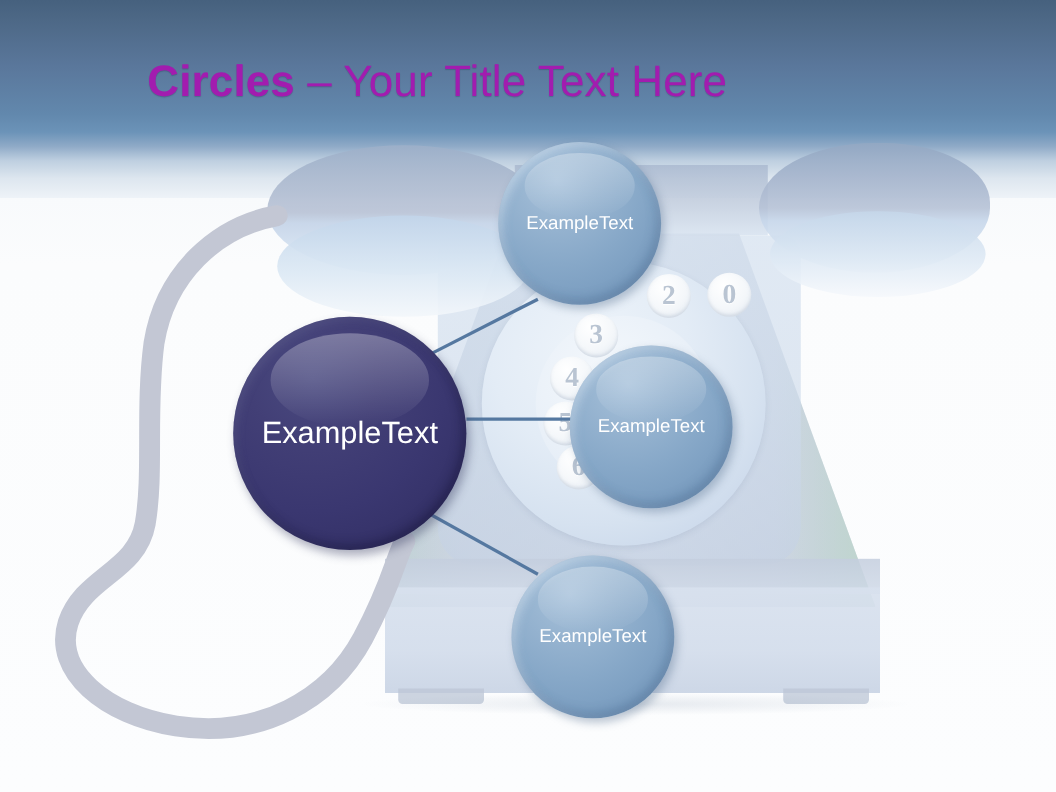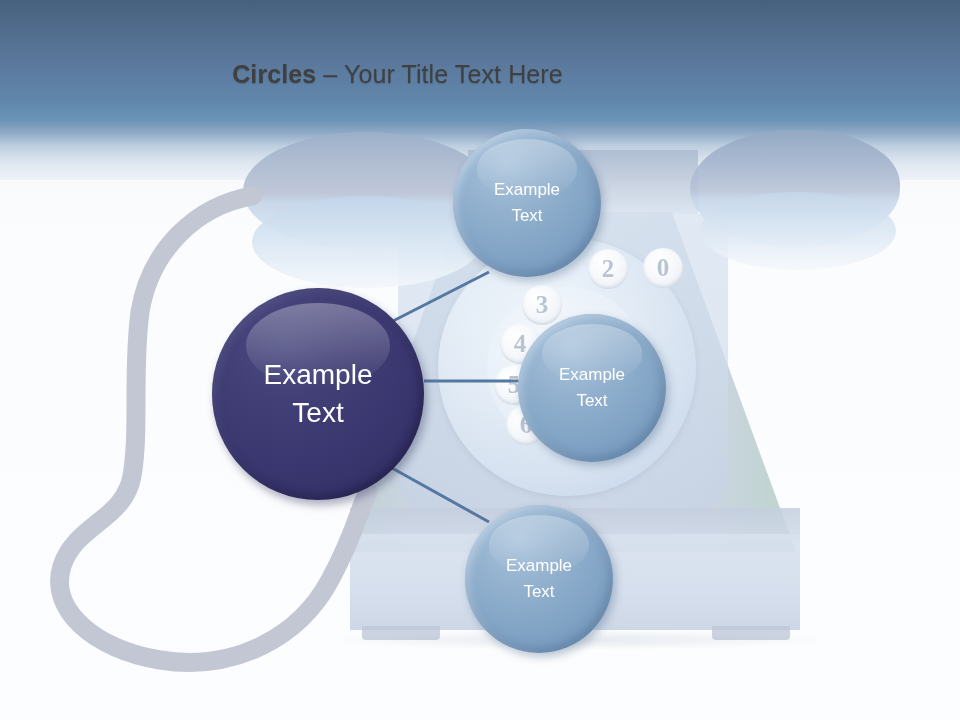--- a/index.html
+++ b/index.html
@@ -43,22 +43,22 @@
     width: 960px; height: 540px;
     background: linear-gradient(to bottom, #f8fafc 0px, #fbfcfd 60px, #fcfdfe 100%);
   }
 
   
   .title {
     position: absolute;
     left: 0; top: 52px;
     width: 795px;
     text-align: center;
-    color: #404040;
-    font-size: 25px;
+    color: #a21caf;
+    font-size: 40px;
     letter-spacing: 0.1px;
     line-height: 44px;
     white-space: nowrap;
     text-shadow: 0 1px 1px rgba(20,40,60,0.25);
   }
   .title .t-strong { font-weight: bold; }
   .title .t-light  { font-weight: normal; }
 
   
   .phone-layer {
@@ -217,21 +217,21 @@
   .cord { position: absolute; left: 0; top: 0; }
 
   
   .connectors { position: absolute; left: 0; top: 0; }
 
   
   .node {
     position: absolute;
     border-radius: 50%;
     display: flex;
-    flex-direction: column;
+    flex-direction: row;
     align-items: center;
     justify-content: center;
     color: #ffffff;
     text-align: center;
     box-sizing: border-box;
   }
   .node .line1, .node .line2 { display: block; white-space: nowrap; }
 
   .node-main {
     left: 212px; top: 288px;

